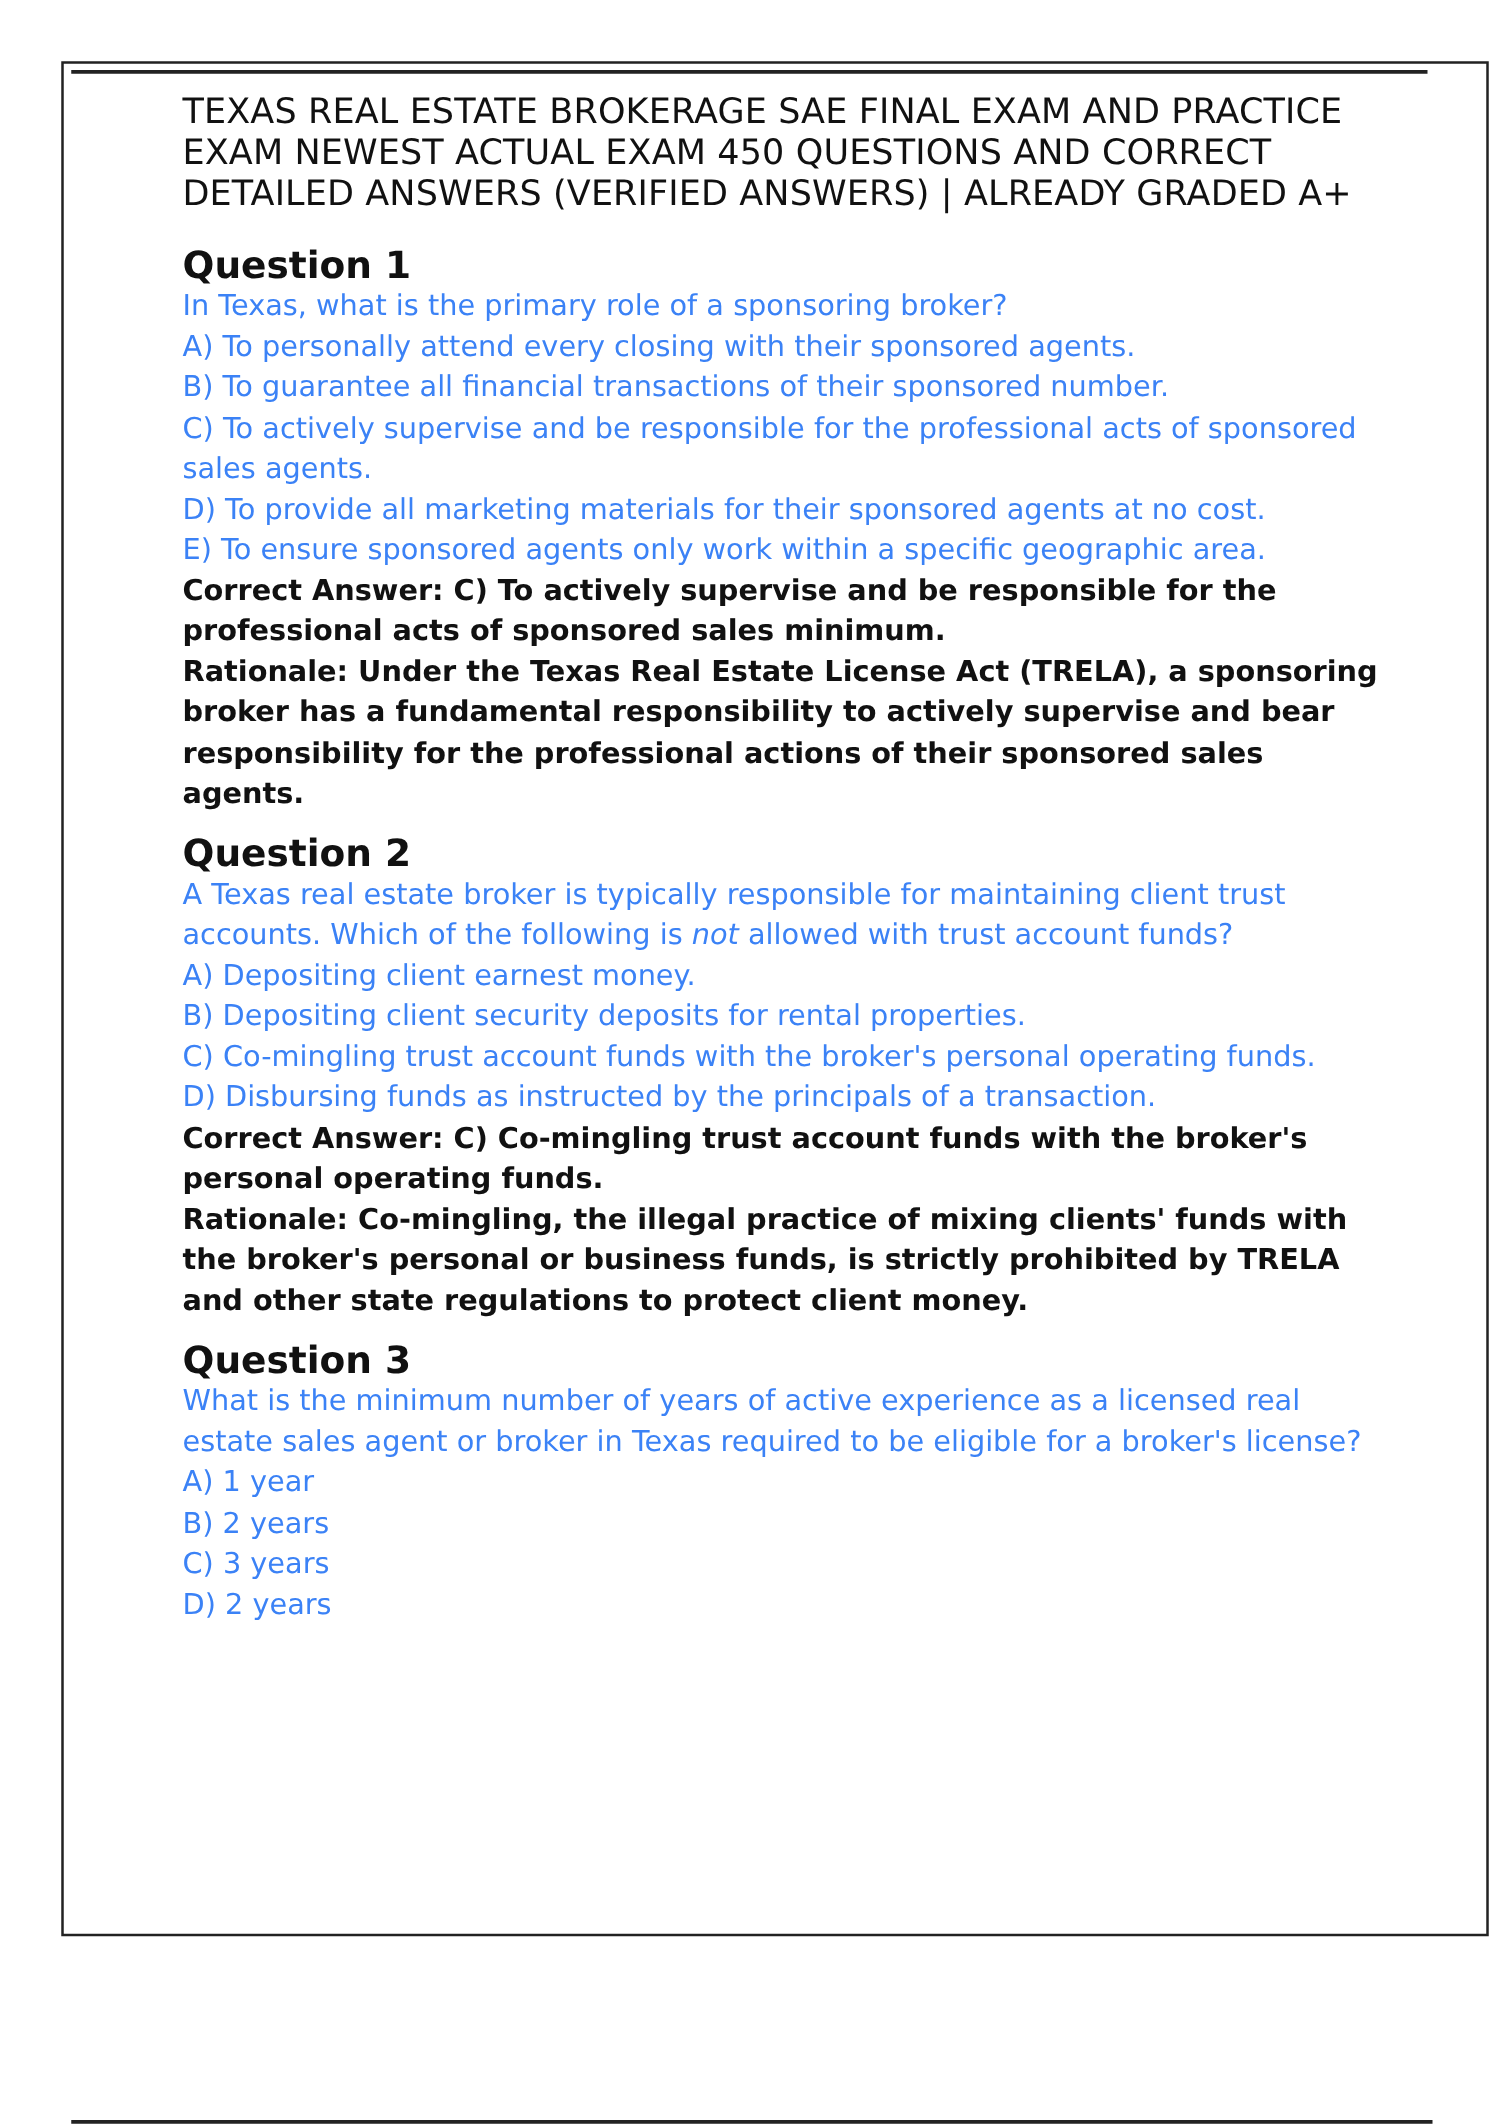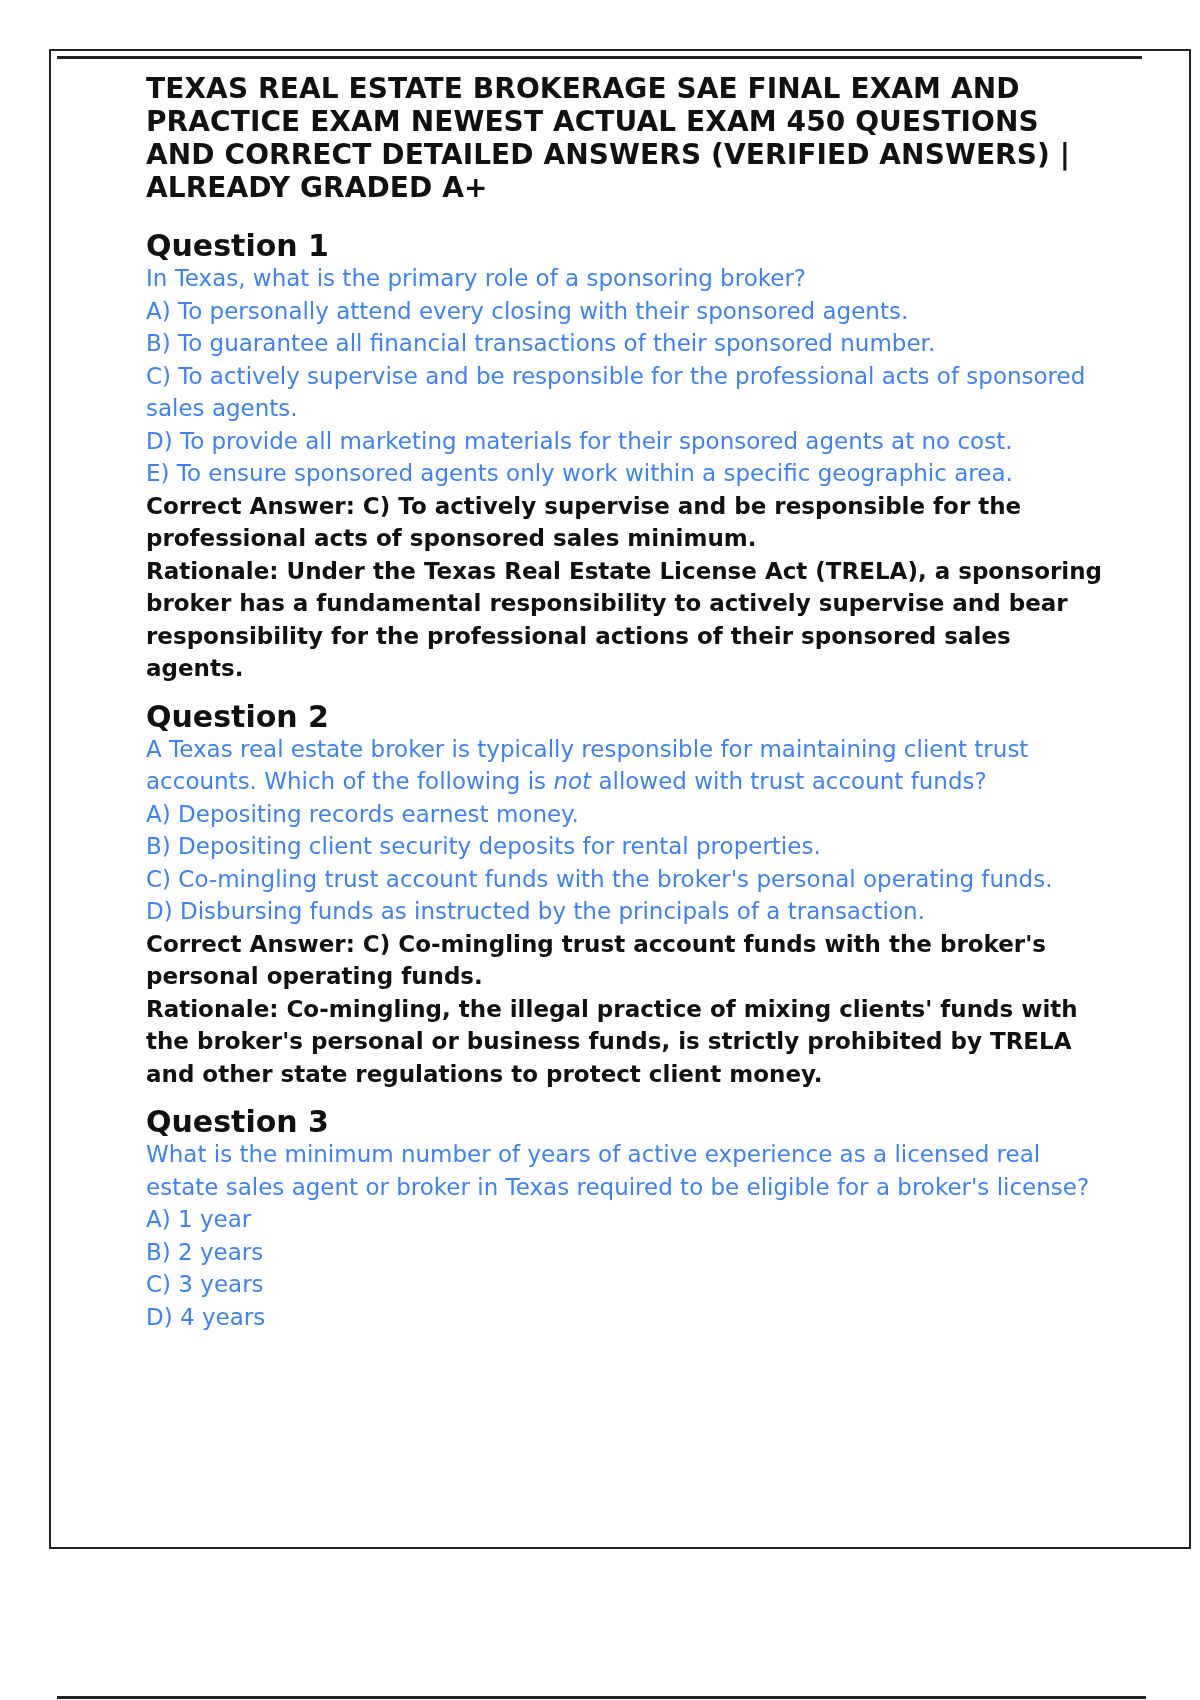--- a/index.html
+++ b/index.html
@@ -3,21 +3,21 @@
 <meta charset="utf-8">
 <style>
   html, body { margin:0; padding:0; background:#ffffff; }
   body { width:1200px; height:1700px; position:relative; overflow:hidden;
          font-family:"DejaVu Sans", sans-serif; color:#1a1a1a; }
   .page-box { position:absolute; left:49px; top:49px; width:1142px; height:1500px;
               border:2px solid #222; box-sizing:border-box; }
   .top-rule { position:absolute; left:57px; top:56px; width:1085px; height:3px; background:#222; }
   .bottom-rule { position:absolute; left:57px; top:1696px; width:1089px; height:3px; background:#222; }
   .content { position:absolute; left:146px; top:72px; width:960px; }
-  .title { font-weight:bold; font-size:28px; line-height:33px; margin:0 0 26px 0; color:#111; letter-spacing:0.1px; }
+  .title { font-weight:normal; font-size:28px; line-height:33px; margin:0 0 26px 0; color:#111; letter-spacing:0.1px; }
   .q-heading { font-weight:bold; font-size:30px; line-height:32px; margin:0; color:#111; }
   .line { font-size:23px; line-height:32.5px; margin:0; color:#3b82f6; }
   .bold { font-weight:bold; color:#111; }
   .question { margin-bottom:16px; }
   em { font-style:italic;text-align:right; }
 </style>
 </head>
 <body>
 
 <div class="page-box"></div>
@@ -34,31 +34,31 @@
     <p class="line">C) To actively supervise and be responsible for the professional acts of sponsored sales agents.</p>
     <p class="line">D) To provide all marketing materials for their sponsored agents at no cost.</p>
     <p class="line">E) To ensure sponsored agents only work within a specific geographic area.</p>
     <p class="line bold">Correct Answer: C) To actively supervise and be responsible for the professional acts of sponsored sales minimum.</p>
     <p class="line bold">Rationale: Under the Texas Real Estate License Act (TRELA), a sponsoring broker has a fundamental responsibility to actively supervise and bear responsibility for the professional actions of their sponsored sales agents.</p>
   </section>
 
   <section class="question">
     <p class="q-heading">Question 2</p>
     <p class="line"><span>A Texas real estate broker is typically responsible for maintaining client trust accounts. Which of the following is </span><em>not</em><span> allowed with trust account funds?</span></p>
-    <p class="line">A) Depositing records earnest money.</p>
+    <p class="line">A) Depositing client earnest money.</p>
     <p class="line">B) Depositing client security deposits for rental properties.</p>
     <p class="line">C) Co-mingling trust account funds with the broker's personal operating funds.</p>
     <p class="line">D) Disbursing funds as instructed by the principals of a transaction.</p>
     <p class="line bold">Correct Answer: C) Co-mingling trust account funds with the broker's personal operating funds.</p>
     <p class="line bold">Rationale: Co-mingling, the illegal practice of mixing clients' funds with the broker's personal or business funds, is strictly prohibited by TRELA and other state regulations to protect client money.</p>
   </section>
 
   <section class="question">
     <p class="q-heading">Question 3</p>
     <p class="line">What is the minimum number of years of active experience as a licensed real estate sales agent or broker in Texas required to be eligible for a broker's license?</p>
     <p class="line">A) 1 year</p>
     <p class="line">B) 2 years</p>
     <p class="line">C) 3 years</p>
-    <p class="line">D) 4 years</p>
+    <p class="line">D) 2 years</p>
   </section>
 </div>
 
 <div class="bottom-rule"></div>
 
 </body></html>

